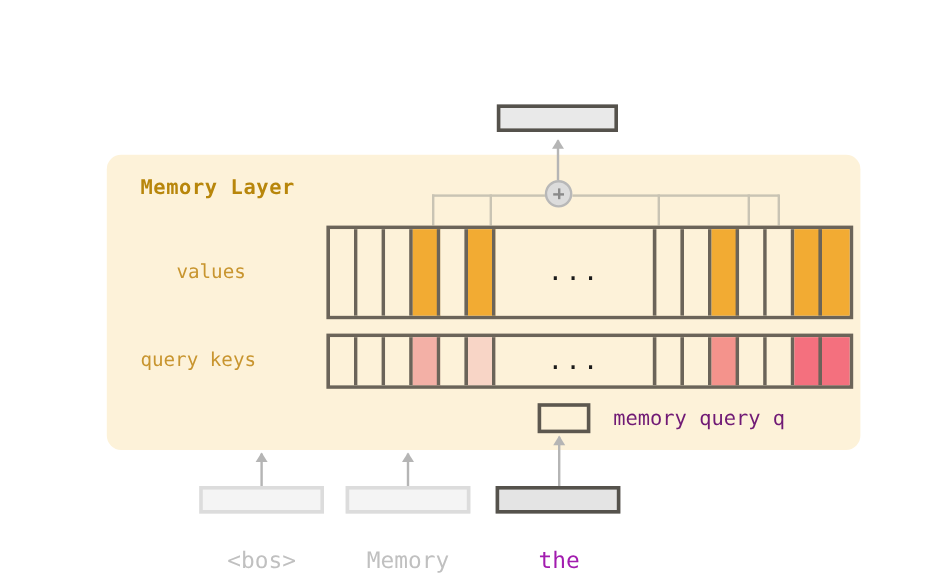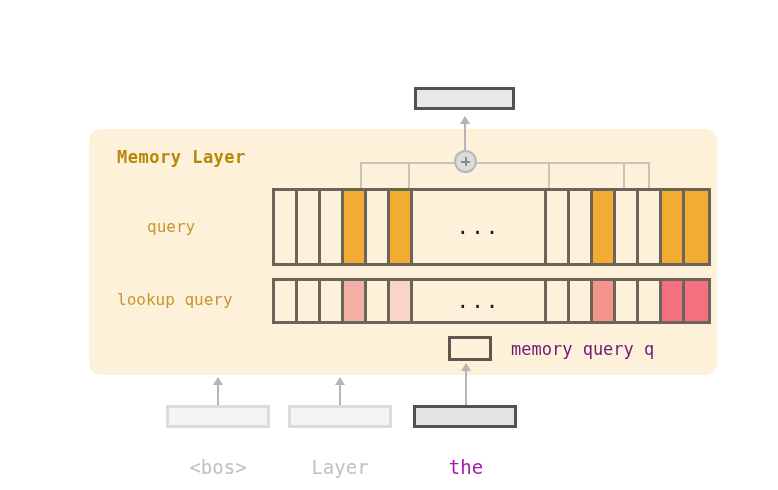--- a/index.html
+++ b/index.html
@@ -222,22 +222,22 @@
   <div class="hline" style="left:477px; top:146px; width:172px;"></div>
 
   <div class="vline" style="left:360px; top:146px; height:26px;"></div>
   <div class="vline" style="left:408px; top:146px; height:26px;"></div>
   <div class="vline" style="left:548px; top:146px; height:26px;"></div>
   <div class="vline" style="left:623px; top:146px; height:26px;"></div>
   <div class="vline" style="left:648px; top:146px; height:26px;"></div>
 
   <div class="plus-node"></div>
 
-  <div class="row-label values">query</div>
-  <div class="row-label keys">lookup query</div>
+  <div class="row-label values">values</div>
+  <div class="row-label keys">query keys</div>
 
   <div class="grid values-row">
       <div class="cell" style="width: 23px;"></div>
       <div class="cell" style="width: 23px;"></div>
       <div class="cell" style="width: 23px;"></div>
       <div class="cell" style="width: 23px; background: rgb(242, 171, 51);"></div>
       <div class="cell" style="width: 23px;"></div>
       <div class="cell" style="width: 23px; background: rgb(242, 171, 51);"></div>
       <div class="cell gap" style="width: 134px;">
         <div class="dots">...</div>
@@ -282,16 +282,16 @@
   </div>
   <div class="arrow" style="left:339px; top:362px; height:27px;">
     <div class="head"></div>
   </div>
 
   <div class="tok-box dim" style="left:166px; top:389px;"></div>
   <div class="tok-box dim" style="left:288px; top:389px;"></div>
   <div class="tok-box strong" style="left:413px; top:389px;"></div>
 
   <div class="tok-label dim" style="left:148px; top:440px;">&lt;bos&gt;</div>
-  <div class="tok-label dim" style="left:270px; top:440px;">Layer</div>
+  <div class="tok-label dim" style="left:270px; top:440px;">Memory</div>
   <div class="tok-label strong" style="left:396px; top:440px;">the</div>
 
 </div>
 
 </body></html>

